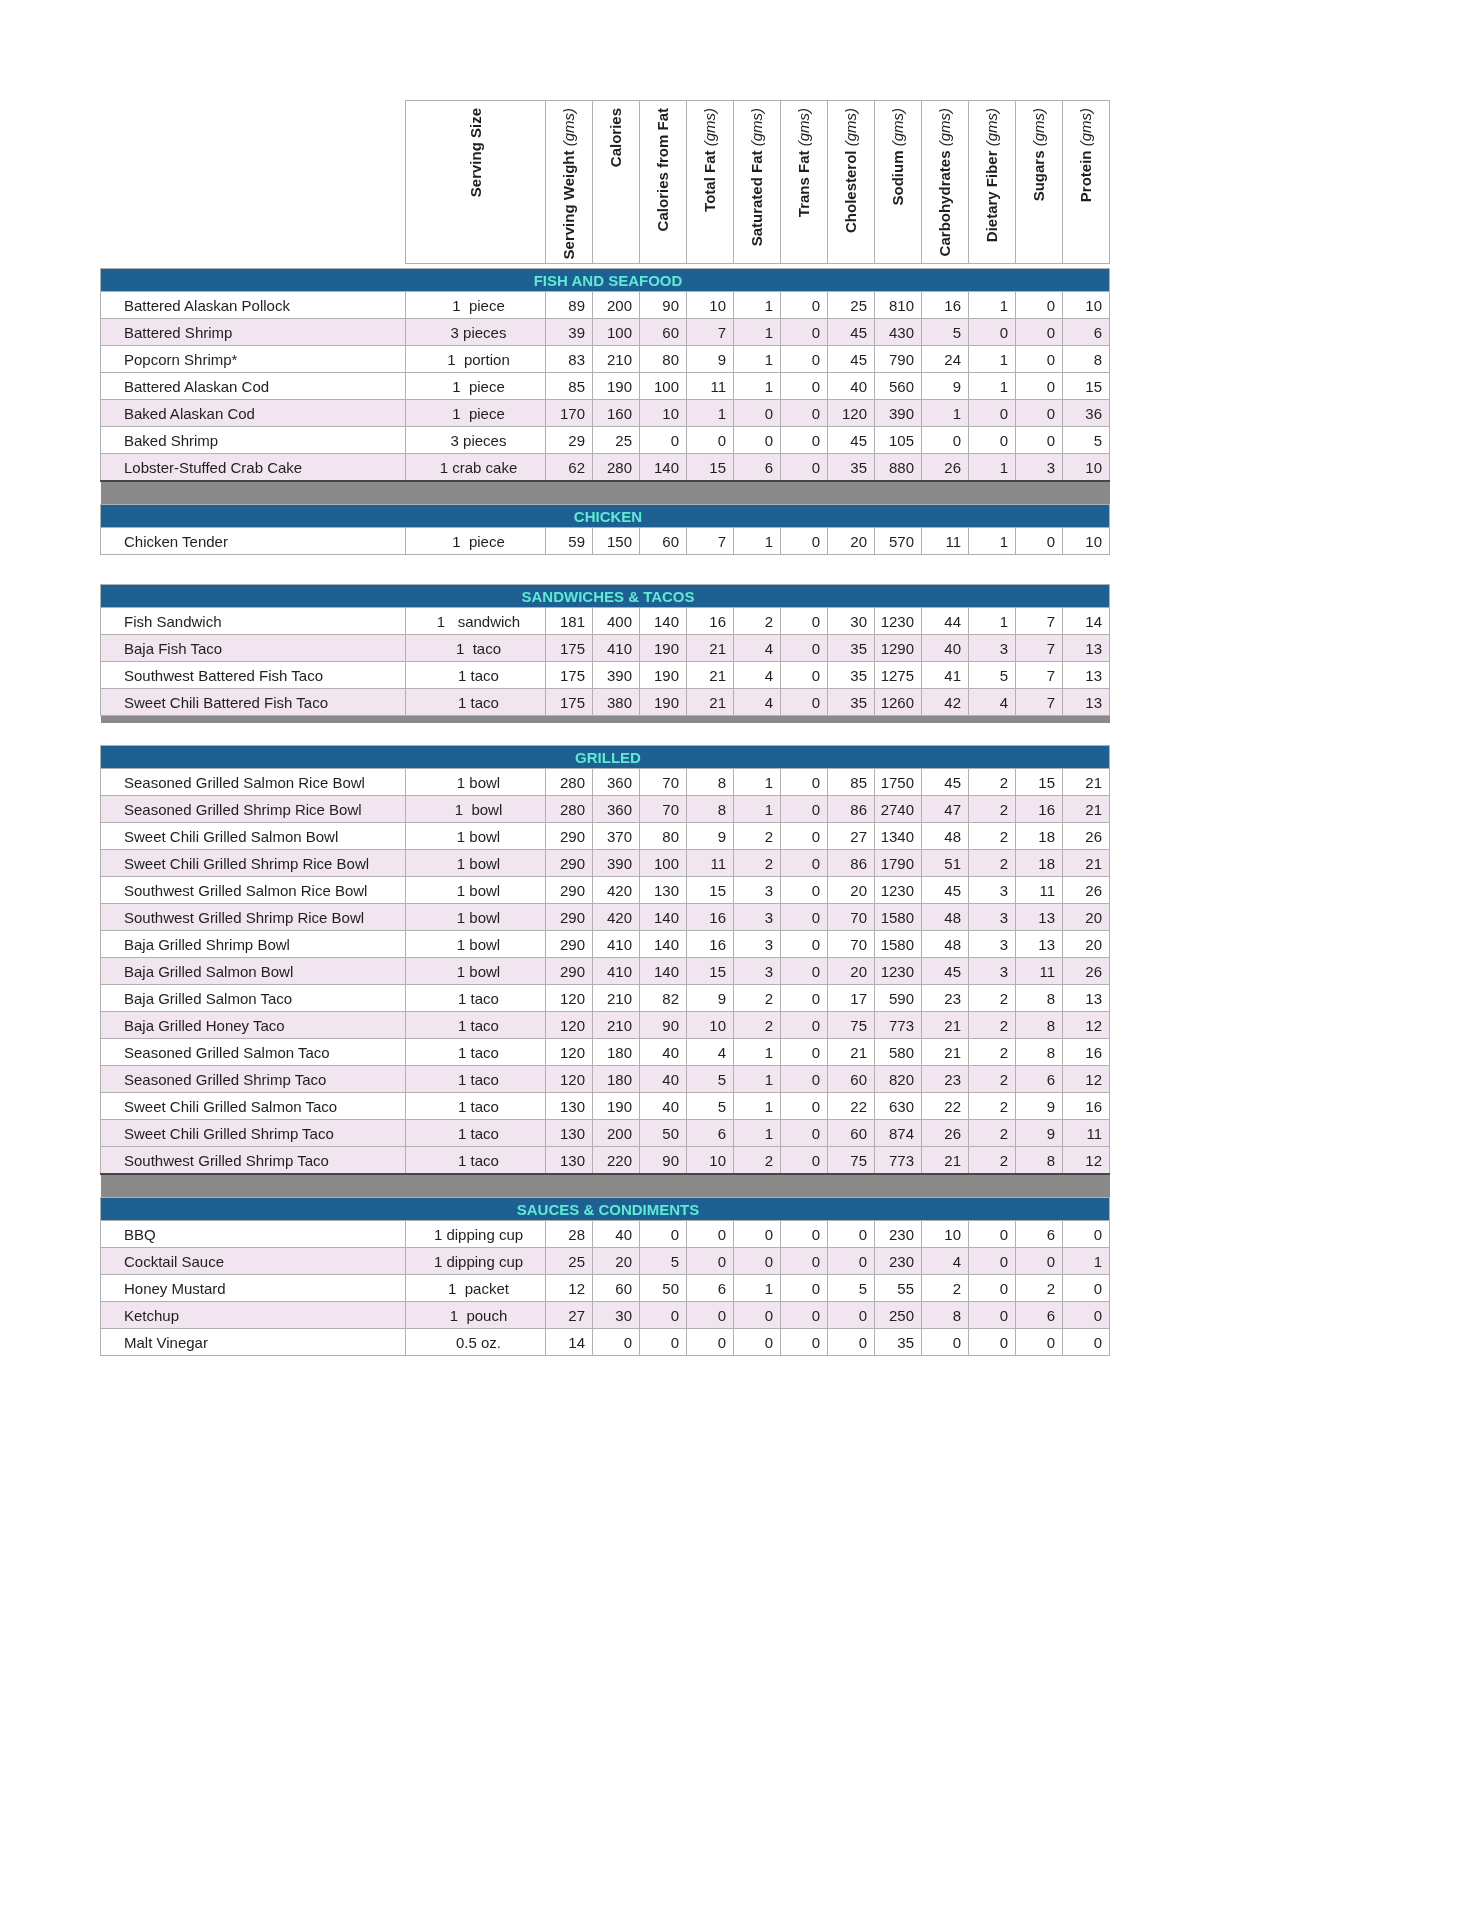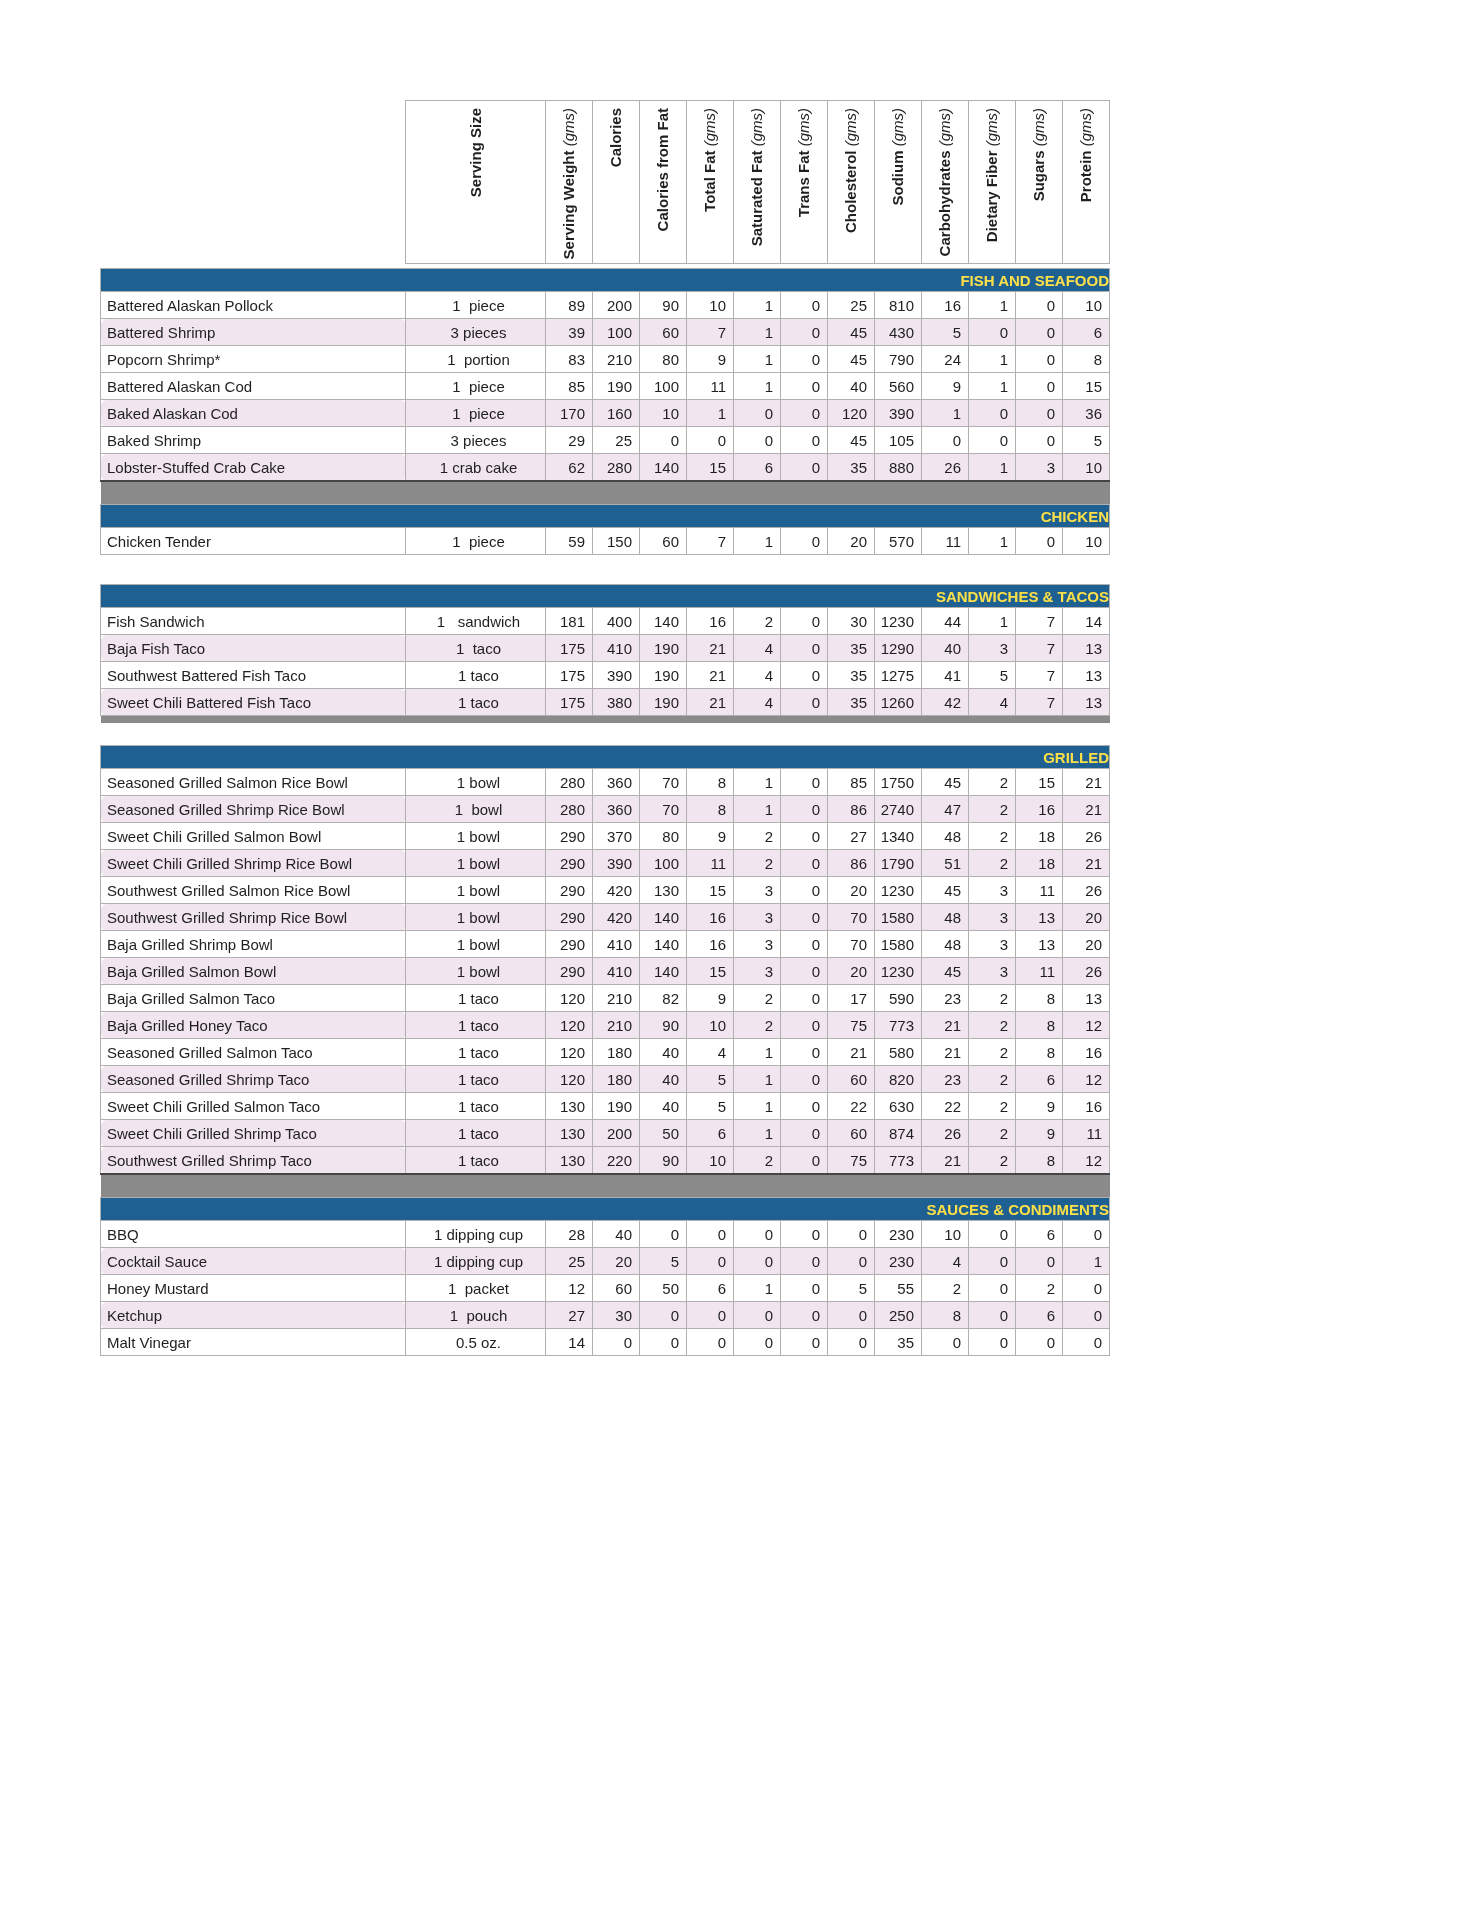--- a/index.html
+++ b/index.html
@@ -37,39 +37,39 @@
     font-size:15px;
     line-height:1.05;
     color:#1f1f1f;
     font-weight:bold;
   }
   .hunit { font-style:italic; font-weight:normal; }
 
   
   td.section-title {
     background:var(--blue, #1f6092);
-    color:#fde047;
+    color:#5eead4;
     font-weight:bold;
     font-size:15px;
     height:23px;
     padding-left:6px;
-    text-align:right;
+    text-align:center;
     border:1px solid var(--grid, #b0b0b0);
   }
 
   
   tr.data-row td {
     border:1px solid var(--grid, #b0b0b0);
     height:27px;
     font-size:15px;
     color:#1f1f1f;
     background:#ffffff;
   }
   tr.data-row.alt td { background:var(--pink, #f1e5ef); }
-  td.name { text-align:left; padding-left:6px;border-radius:6px; }
+  td.name { text-align:left; padding-left:23px; }
   td.serv { text-align:center; padding-left:6px; white-space:pre; }
   td.num  { text-align:right; padding-right:7px; }
 
   
   tr.sep-gray td {
     background:var(--gray, #8a8a8a);
     height:24px;
     border:none;
     border-top:2px solid #454545;
   }

